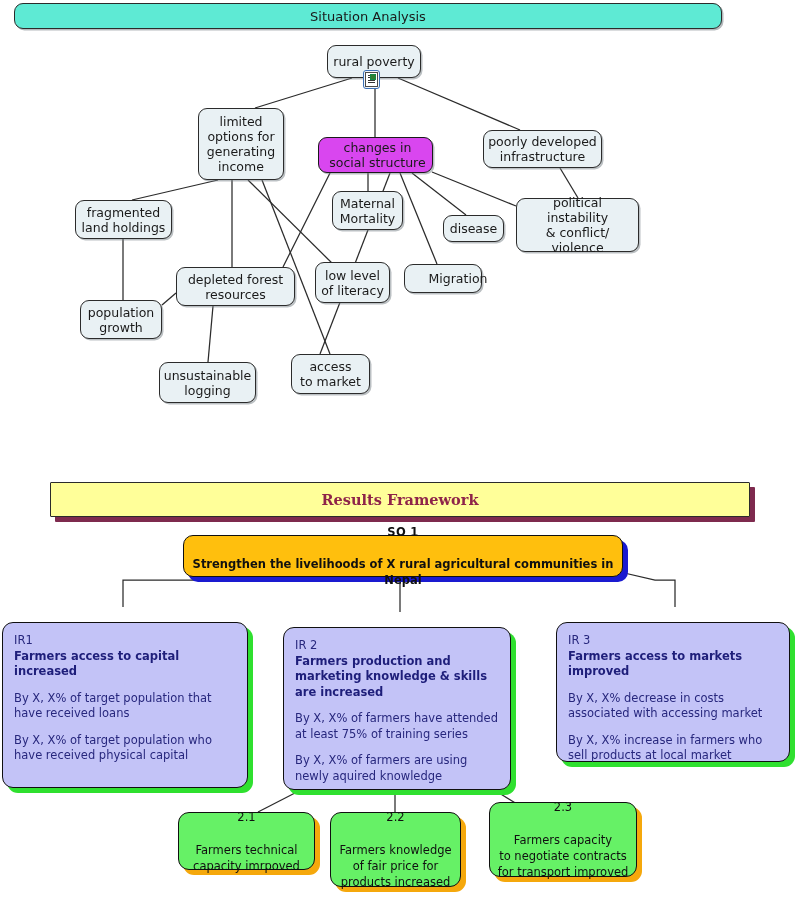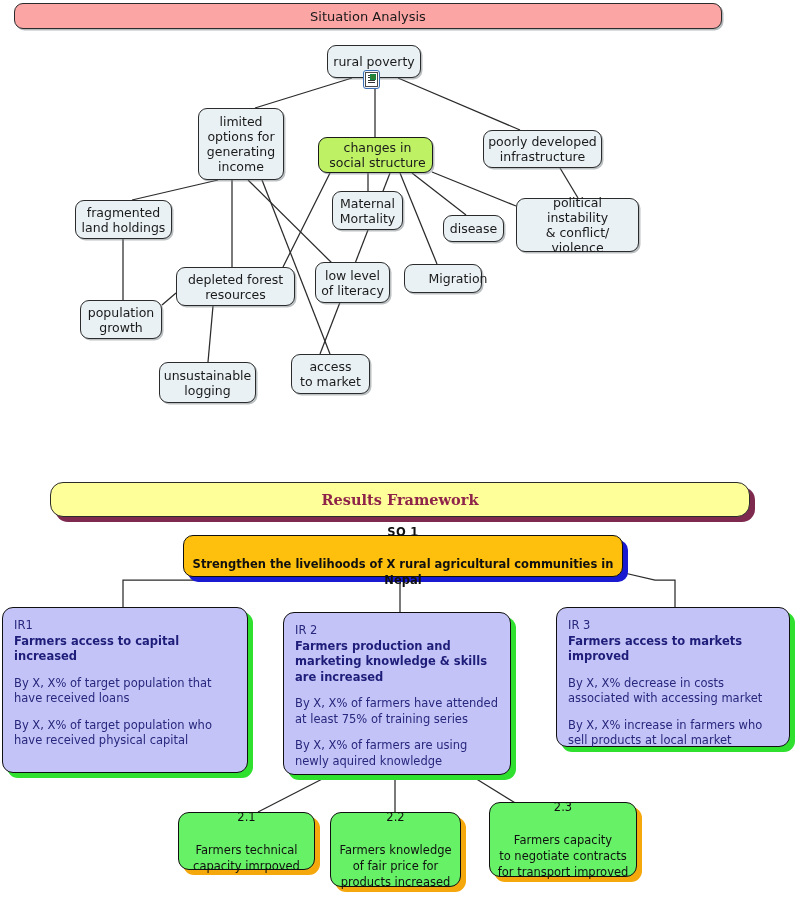--- a/index.html
+++ b/index.html
@@ -26,21 +26,21 @@
     width: 796px;
     height: 900px;
     pointer-events: none;
   }
 
   
   .sa-title {
     position: absolute;
     left: 14px; top: 3px;
     width: 708px; height: 26px;
-    background: #fca5a5;
+    background: #5eead4;
     border: 1.4px solid #2b2b2b;
     border-radius: 9px;
     box-sizing: border-box;
     display: flex;
     align-items: center;
     justify-content: center;
     font-size: 13px;
     color: #1a1a1a;
     box-shadow: 1.5px 1.5px 0 rgba(120,130,135,.55);
     text-align: right;
@@ -57,21 +57,21 @@
     justify-content: center;
     text-align: center;
     font-size: 12.5px;
     line-height: 15px;
     color: #1a1a1a;
     padding: 2px 4px;
     box-shadow: 1.5px 1.5px 0 rgba(120,130,135,.5);
     z-index: 3;
   }
   .node.highlight {
-    background: #bef264;
+    background: #d946ef;
     border-color: #1a1a1a;
     padding-left: 8px;
   }
 
   .attach-icon {
     position: absolute;
     width: 17px; height: 19px;
     border: 1.6px solid #3a6fb5;
     border-radius: 3px;
     background: #f2f6fb;
@@ -102,21 +102,21 @@
     box-sizing: border-box;
   }
 
   
   .rf-title {
     position: absolute;
     left: 50px; top: 482px;
     width: 700px; height: 35px;
     background: #ffff99;
     border: 1.6px solid #2b2b2b;
-    border-radius: 13px;
+    border-radius: 1px;
     box-sizing: border-box;
     display: flex;
     align-items: center;
     justify-content: center;
     font-family: "DejaVu Serif", serif;
     font-weight: bold;
     font-size: 14.5px;
     color: #8e2449;
     box-shadow: 5px 5px 0 #7e2a4e;
     z-index: 3;
@@ -149,20 +149,21 @@
   }
   .so-box .so-label { letter-spacing: .3px; }
 
   .ir-box {
     background: #c3c3f7;
     box-shadow: 5px 5px 0 #2fe02f;
     color: #27277d;
     font-size: 11.5px;
     line-height: 15.5px;
     padding: 10px 11px 8px 11px;
+    margin-top: 15px;
   }
   .ir-box .ir-id { font-weight: normal; color: #27277d; }
   .ir-box .ir-head { font-weight: bold; color: #1e1e7a; }
   .ir-box .ir-metric { margin-top: 11px; }
 
   .sub-box {
     background: #66f166;
     box-shadow: 5px 5px 0 #f5a80c;
     color: #101010;
     font-size: 11.5px;

